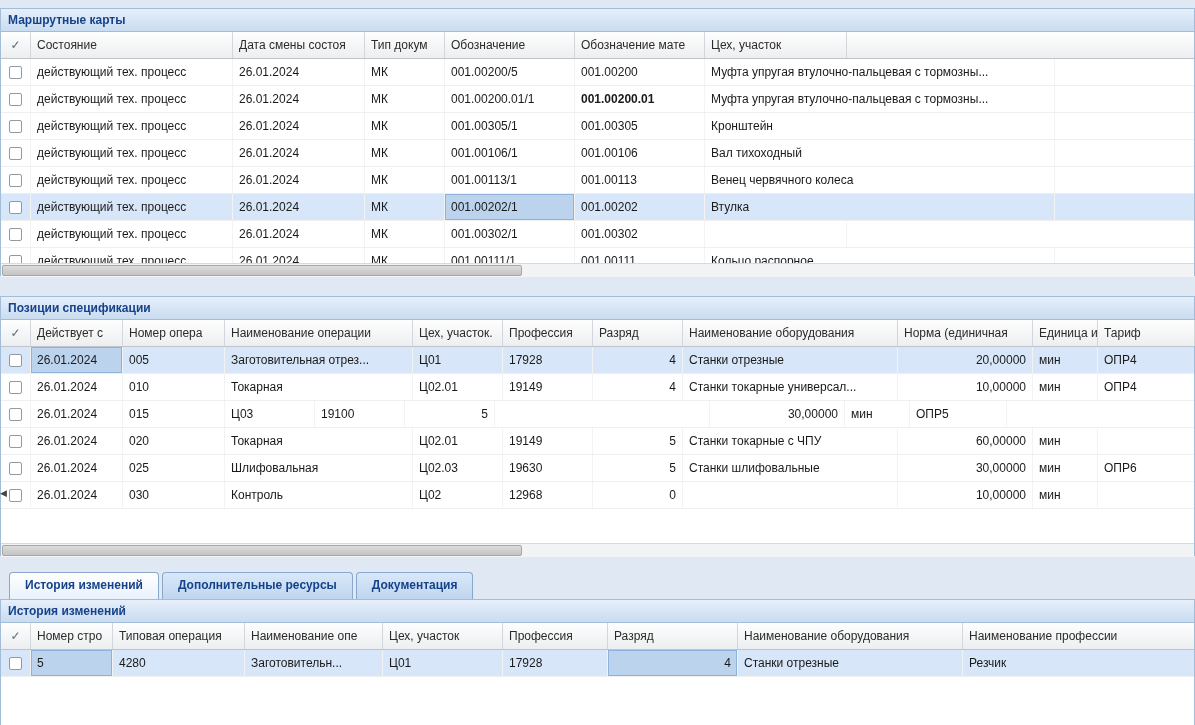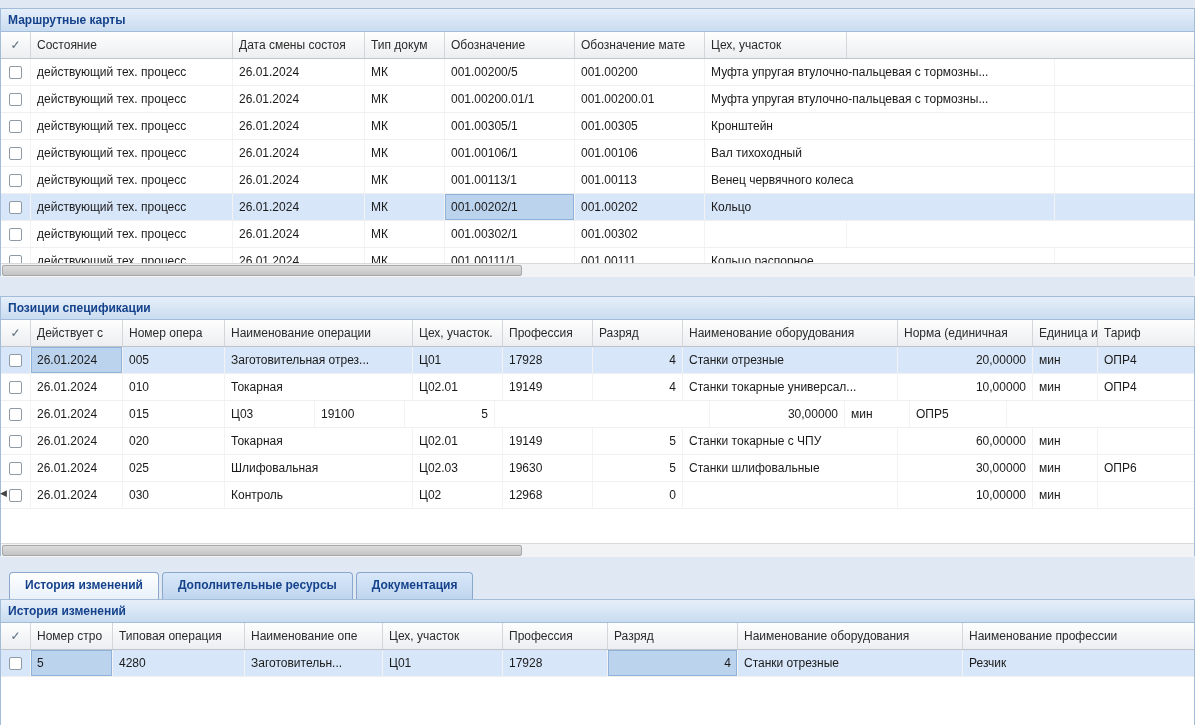--- a/index.html
+++ b/index.html
@@ -99,21 +99,21 @@
           <div class="cell" style="width: 142px;"></div>
         </div>
         <div class="trow">
           <div class="cell checkcol" style="width: 30px;">
             <span class="chk"></span>
           </div>
           <div class="cell" style="width: 202px;">действующий тех. процесс</div>
           <div class="cell" style="width: 132px;">26.01.2024</div>
           <div class="cell" style="width: 80px;">МК</div>
           <div class="cell" style="width: 130px;">001.00200.01/1</div>
-          <div class="cell" style="width: 130px;">001.00200.01</div>
+          <div class="cell" style="width: 130px; font-weight: bold;">001.00200.01</div>
           <div class="cell" style="width: 350px;">Муфта упругая втулочно-пальцевая с тормозны...</div>
           <div class="cell" style="width: 142px;"></div>
         </div>
         <div class="trow">
           <div class="cell checkcol" style="width: 30px;">
             <span class="chk"></span>
           </div>
           <div class="cell" style="width: 202px;">действующий тех. процесс</div>
           <div class="cell" style="width: 132px;">26.01.2024</div>
           <div class="cell" style="width: 80px;">МК</div>
@@ -148,21 +148,21 @@
         </div>
         <div class="trow sel">
           <div class="cell checkcol" style="width: 30px;">
             <span class="chk"></span>
           </div>
           <div class="cell" style="width: 202px;">действующий тех. процесс</div>
           <div class="cell" style="width: 132px;">26.01.2024</div>
           <div class="cell" style="width: 80px;">МК</div>
           <div class="cell focus" style="width: 130px;">001.00202/1</div>
           <div class="cell" style="width: 130px;">001.00202</div>
-          <div class="cell" style="width: 350px;">Кольцо</div>
+          <div class="cell" style="width: 350px;">Втулка</div>
           <div class="cell" style="width: 142px;"></div>
         </div>
         <div class="trow">
           <div class="cell checkcol" style="width: 30px;">
             <span class="chk"></span>
           </div>
           <div class="cell" style="width: 202px;">действующий тех. процесс</div>
           <div class="cell" style="width: 132px;">26.01.2024</div>
           <div class="cell" style="width: 80px;">МК</div>
           <div class="cell" style="width: 130px;">001.00302/1</div>

